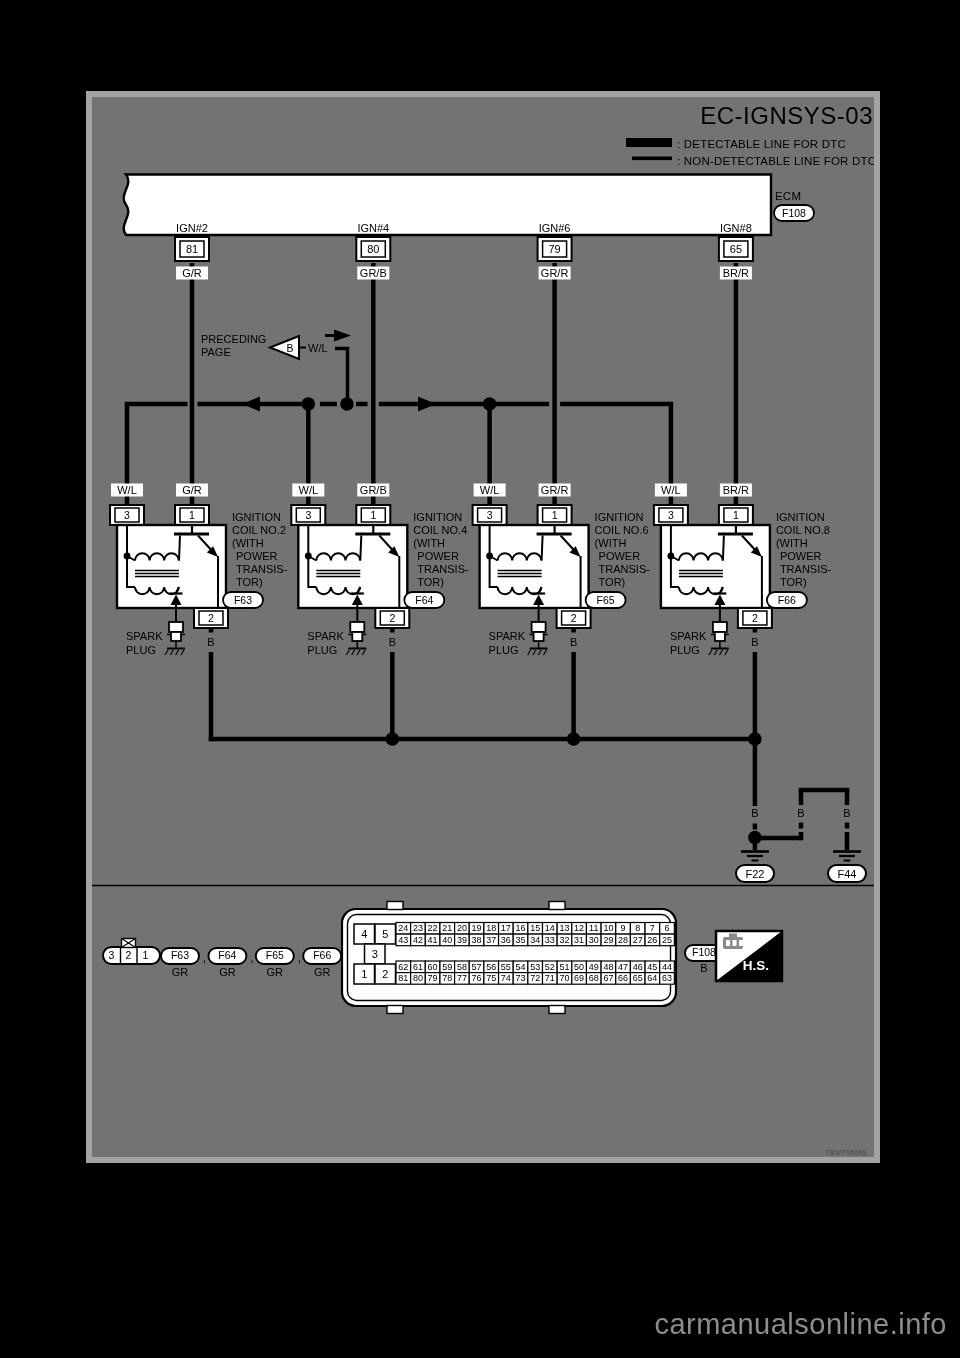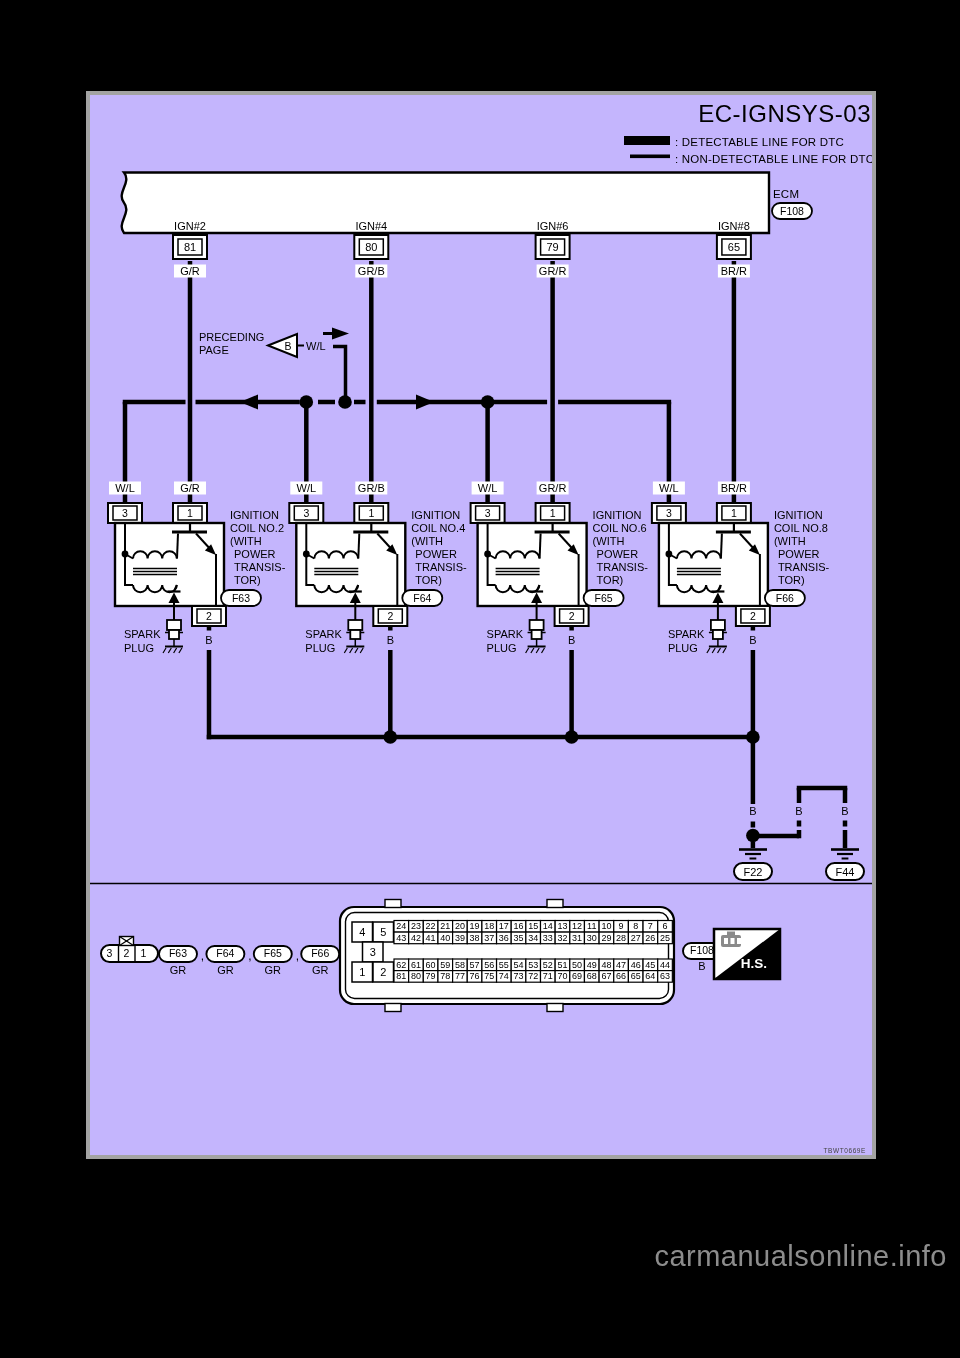--- a/index.html
+++ b/index.html
@@ -1,30 +1,30 @@
 <!DOCTYPE html>
 <html><head>
 <meta charset="utf-8">
 <style>
   html,body{margin:0;padding:0;}
   body{width:960px;height:1358px;background:#000;position:relative;overflow:hidden;
        font-family:"Liberation Sans",sans-serif;}
   .page{position:absolute;left:86px;top:91px;width:782px;height:1060px;
-        background:#c4b5fd;border:4px solid #a3a3a3;}
+        background:#737373;border:6px solid #a3a3a3;}
   svg{display:block;}
   text{font-family:"Liberation Sans",sans-serif;fill:#000;}
   .f6{font-size:6.5px;letter-spacing:.6px;fill:#444;}
   .f9{font-size:9px;}
   .f10{font-size:10.5px;}
   .f11{font-size:11px;}
   .f115{font-size:11.5px;letter-spacing:.2px;}
   .f12{font-size:12px;}
   .f24{font-size:24px;letter-spacing:.5px;}
   .hs{font-size:13.5px;font-weight:bold;fill:#fff;}
-  .watermark{position:absolute;right:13px;top:1240px;color:#8d8d8d;font-size:29px;
+  .watermark{position:absolute;right:13px;top:1308px;color:#8d8d8d;font-size:29px;
              letter-spacing:0.5px;}
 </style>
 </head>
 <body>
 
 <div class="page">
 <svg viewBox="88 93 782 1060" width="782" height="1060">
 
   <text class="f24" x="869" y="120" text-anchor="end">EC-IGNSYS-03</text>
   <rect x="622" y="134" width="46" height="9" fill="#000"></rect>

